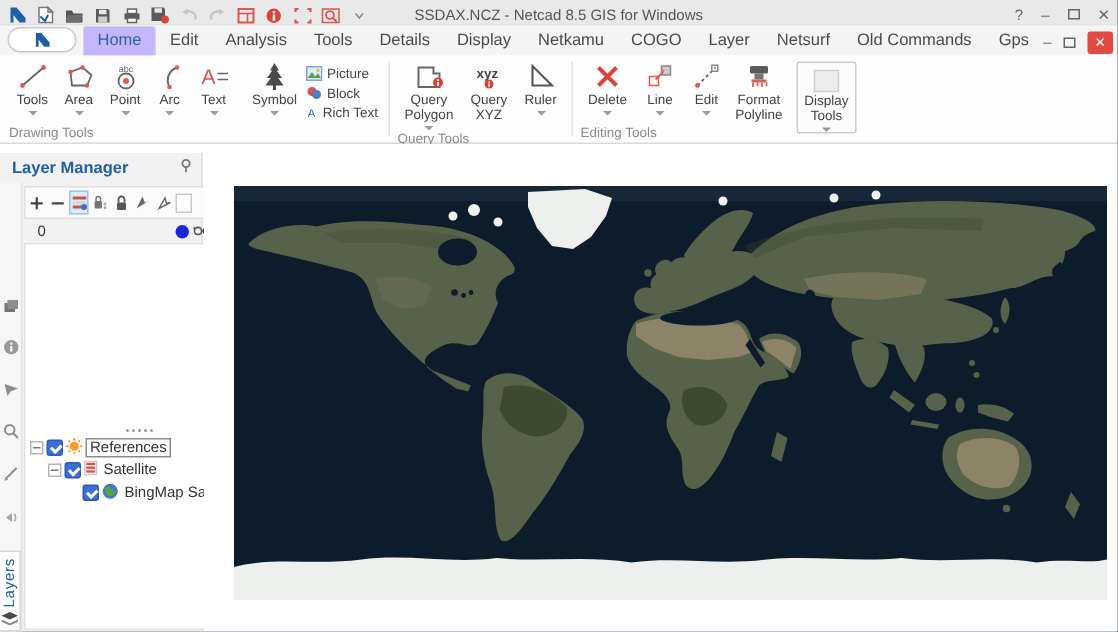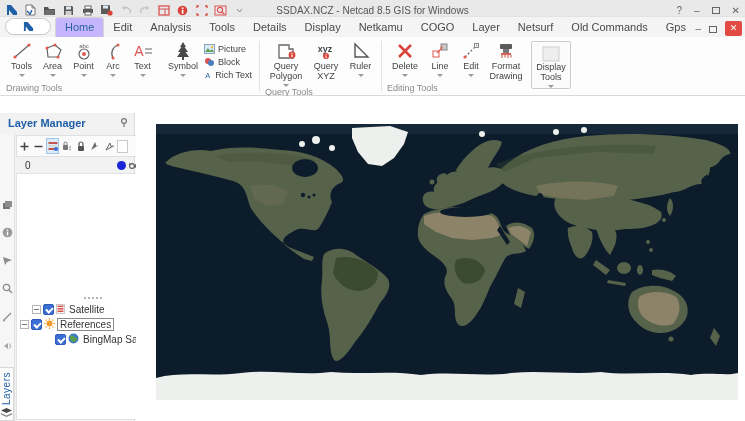--- a/index.html
+++ b/index.html
@@ -41,21 +41,21 @@
   .blabel { font-size:9px; color:#444; white-space:nowrap; line-height:10px; }
   .caret { width:0; height:0; border-left:3px solid transparent; border-right:3px solid transparent;
     border-top:3px solid #9a9a9a; margin-top:3px; }
   .vsep { width:1px; background:#e3e3e3; margin:4px 5px 4px 5px; }
   .smallstack { display:flex; flex-direction:column; padding:4px 2px 0 2px; width:52px; }
   .smallbtn { display:flex; align-items:flex-end; gap:3px; height:13px; font-size:9px; color:#444; white-space:nowrap; }
   .boxedbtn { border:1px solid #ccc; border-radius:2px; margin:4px 0 6px 4px; width:40px;
     display:flex; flex-direction:column; align-items:center; padding-top:3px; background:#fbfbfb; }
   
   .main { position:absolute; left:0; top:96px; right:0; bottom:0; background:#fff; }
-  .panel { position:absolute; left:0; top:17px; bottom:0; width:135px; background:#f2f2f2;
+  .panel { position:absolute; left:0; top:6px; bottom:0; width:135px; background:#f2f2f2;
     border-right:1px solid #dcdcdc; }
   .phead { height:20px; display:flex; align-items:center; padding:0 6px 0 8px;
     color:#1e5fa8; font-weight:bold; font-size:11px; }
   .phead .pin { margin-left:auto; }
   .pbody { position:absolute; left:0; top:20px; right:0; bottom:0; display:flex; }
   .rail { width:17px; background:#f6f6f6; border-right:1px solid #e2e2e2;
     display:flex; flex-direction:column; align-items:center; }
   .rail .spacer { flex:1.1; }
   .railicon { margin:5px 0; opacity:.75; }
   .layerstab { margin-top:8px; display:flex; flex-direction:column; align-items:center;
@@ -390,21 +390,21 @@
       <div class="bigbtn" style="width:42px">
         <span class="icon">
           <svg width="22" height="18" viewBox="0 0 22 18">
               <rect x="5" y="2" width="12" height="5" rx="1" fill="#5a5a5a"></rect>
               <rect x="8" y="7" width="6" height="4" fill="#777"></rect>
               <path d="M6,11 h10 v2 h-10 z" fill="#d9655a"></path>
               <path d="M7,13 v3 M10,13 v2.5 M13,13 v3 M16,13 v2.5" stroke="#d9655a" stroke-width="1.2"></path>
             </svg>
         </span>
         <span class="blabel">Format</span>
-        <span class="blabel">Drawing</span>
+        <span class="blabel">Polyline</span>
       </div>
     </div>
     <div class="grouplabel">Editing Tools</div>
   </div>
 
   <div class="boxedbtn">
     <span class="icon" style="height:18px;display:flex;align-items:center">
       <svg width="20" height="16" viewBox="0 0 20 16">
           <rect x="2" y="1" width="16" height="14" fill="#ededed" stroke="#cfcfcf"></rect>
         </svg>
@@ -549,52 +549,52 @@
         </div>
         <div class="treearea">
           <div class="treespacer"></div>
           <div class="splitdots">
               <i></i>
               <i></i>
               <i></i>
               <i></i>
               <i></i>
             </div>
-          <div class="trow" style="padding-left:15px">
-            <span class="expander"></span>
-            <span class="cbox"></span>
-            <span>
-              <svg width="9" height="10" viewBox="0 0 9 10">
-                  <rect x="0.5" y="0.5" width="8" height="9" fill="#fff" stroke="#c9c9c9"></rect>
-                  <rect x="1.5" y="1.5" width="6" height="1.6" fill="#d9534f"></rect>
-                  <rect x="1.5" y="4" width="6" height="1.6" fill="#d9534f"></rect>
-                  <rect x="1.5" y="6.5" width="6" height="1.6" fill="#d9534f"></rect>
-                </svg>
-            </span>
-            <span class="tlabel">Satellite</span>
-          </div>
           <div class="trow" style="padding-left:3px">
             <span class="expander"></span>
             <span class="cbox"></span>
             <span>
               <svg width="11" height="11" viewBox="0 0 11 11">
                   <circle cx="5.5" cy="5.5" r="3" fill="#f39c2d"></circle>
                   <g stroke="#f39c2d" stroke-width="1.2">
                     <line x1="5.5" y1="0" x2="5.5" y2="1.6"></line>
                     <line x1="5.5" y1="9.4" x2="5.5" y2="11"></line>
                     <line x1="0" y1="5.5" x2="1.6" y2="5.5"></line>
                     <line x1="9.4" y1="5.5" x2="11" y2="5.5"></line>
                     <line x1="1.6" y1="1.6" x2="2.7" y2="2.7"></line>
                     <line x1="8.3" y1="8.3" x2="9.4" y2="9.4"></line>
                     <line x1="8.3" y1="2.7" x2="9.4" y2="1.6"></line>
                     <line x1="1.6" y1="9.4" x2="2.7" y2="8.3"></line>
                   </g>
                 </svg>
             </span>
             <span class="tlabel selected">References</span>
+          </div>
+          <div class="trow" style="padding-left:15px">
+            <span class="expander"></span>
+            <span class="cbox"></span>
+            <span>
+              <svg width="9" height="10" viewBox="0 0 9 10">
+                  <rect x="0.5" y="0.5" width="8" height="9" fill="#fff" stroke="#c9c9c9"></rect>
+                  <rect x="1.5" y="1.5" width="6" height="1.6" fill="#d9534f"></rect>
+                  <rect x="1.5" y="4" width="6" height="1.6" fill="#d9534f"></rect>
+                  <rect x="1.5" y="6.5" width="6" height="1.6" fill="#d9534f"></rect>
+                </svg>
+            </span>
+            <span class="tlabel">Satellite</span>
           </div>
           <div class="trow" style="padding-left:38px">
             <span class="cbox"></span>
             <span>
               <svg width="11" height="11" viewBox="0 0 11 11">
                   <circle cx="5.5" cy="5.5" r="5" fill="#3f79c9"></circle>
                   <path d="M2,3 C3,2 5,2 6,3.5 C7,5 9,4.5 9.5,6 C8,8.5 6,9.5 4,8.5 C2.5,7.5 1.5,5 2,3 Z" fill="#5aa04b"></path>
                 </svg>
             </span>
             <span class="tlabel">BingMap Satellite I</span>

